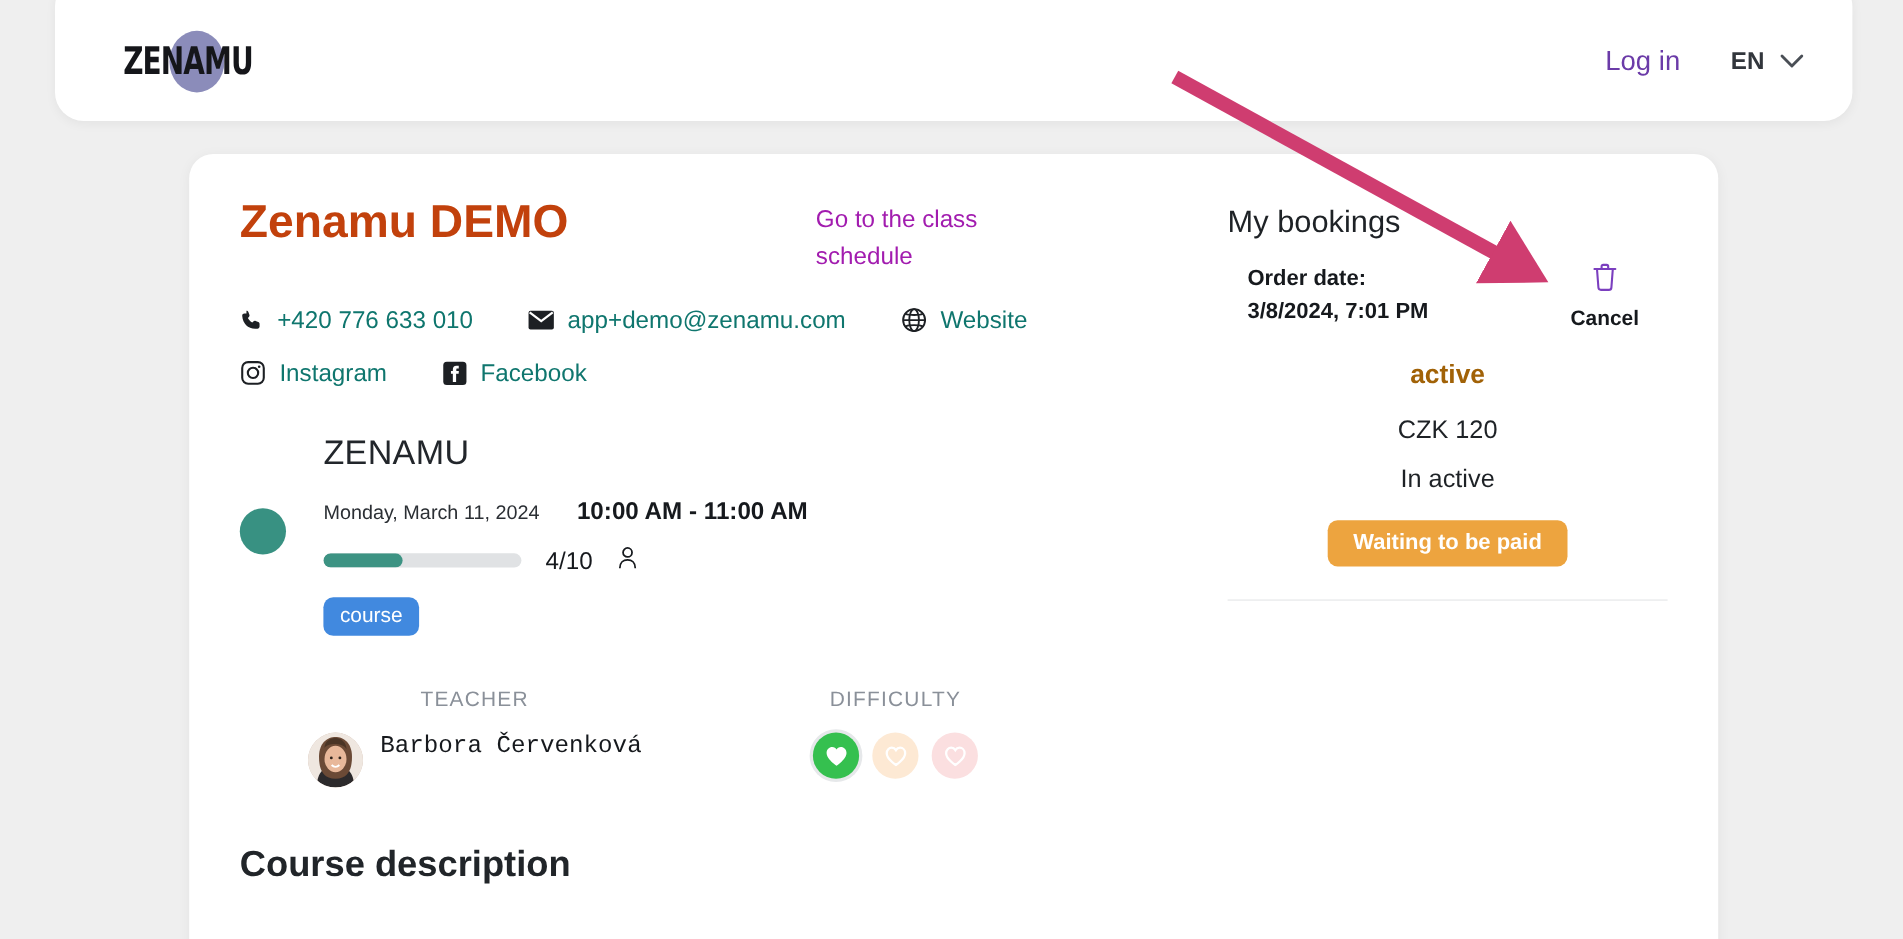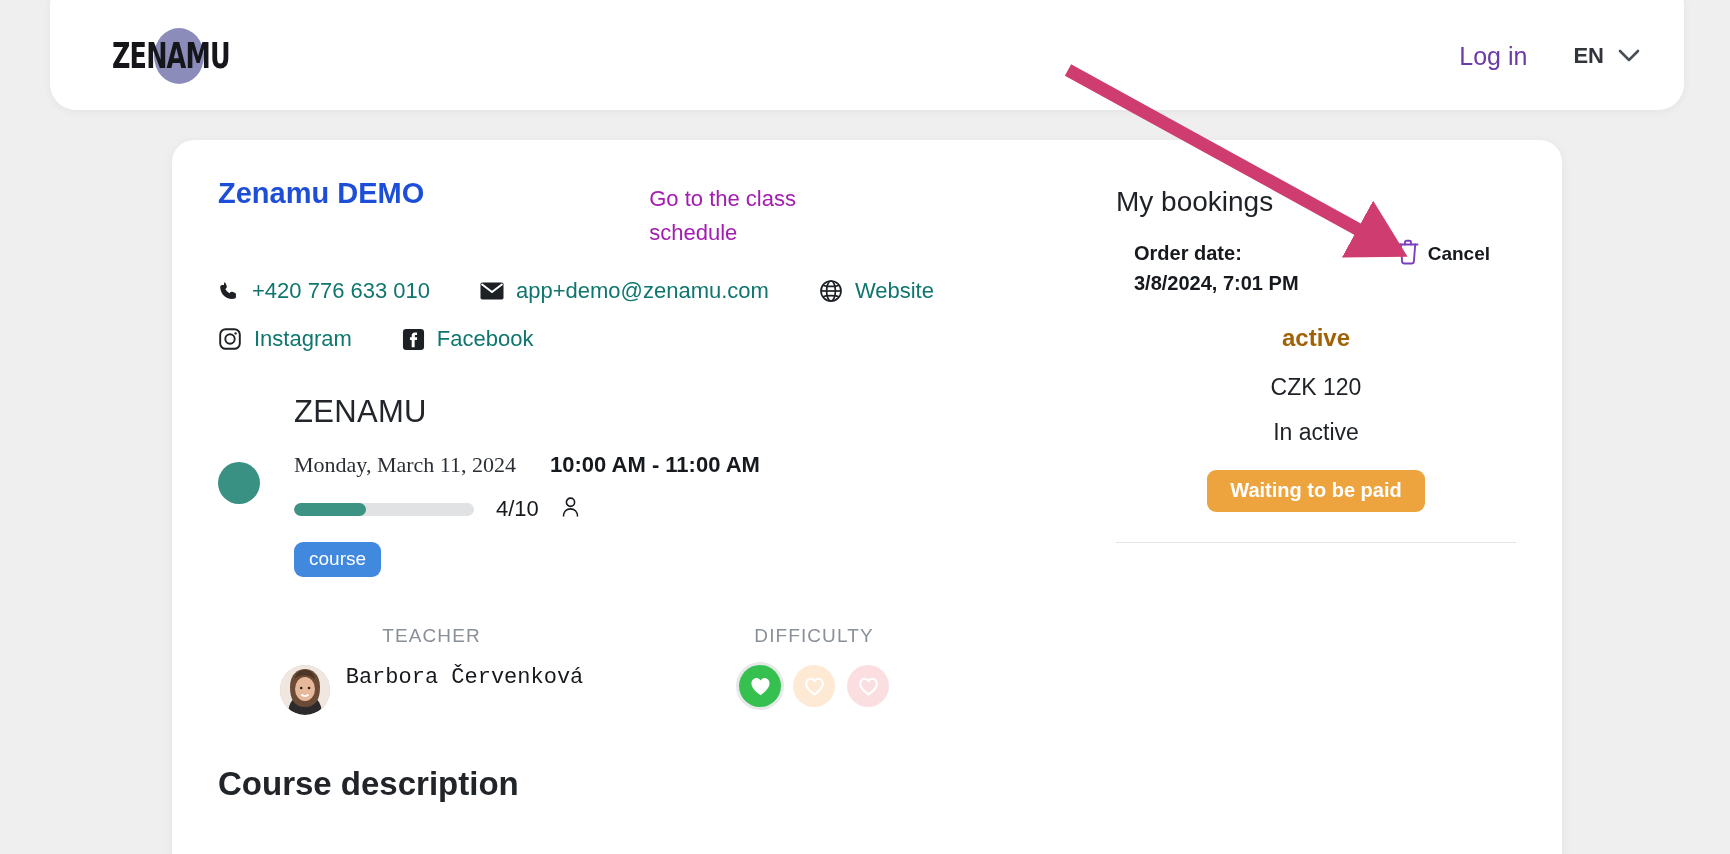--- a/index.html
+++ b/index.html
@@ -78,23 +78,23 @@
     width: 1390px; height: 760px;
     background: #ffffff;
     border-radius: 22px;
     box-shadow: 0 2px 12px rgba(0,0,0,0.05);
     overflow: hidden;
   }
   .content-pad { padding: 38px 46px; position: relative; height: 100%; }
 
   .title-row { display: flex; align-items: flex-start; }
   .venue-title {
-    font-size: 29px;
+    font-size: 42px;
     font-weight: 700;
-    color: #1d4ed8;
+    color: #c2410c;
     margin: 0;
     line-height: 1.1;
     white-space: nowrap;
   }
   .schedule-link {
     margin-left: 225px;
     margin-top: 4px;
     color: #a21caf;
     font-size: 22px;
     line-height: 1.55;
@@ -131,21 +131,21 @@
     background: #389182;
   }
   .class-name {
     font-size: 31px;
     color: #22262b;
     font-weight: 400;
     letter-spacing: 0.3px;
     margin: 0 0 22px 0;
   }
   .class-meta { display: flex; align-items: baseline; gap: 34px; }
-  .class-date { font-size: 22px; color: #2b2f34; font-family: Liberation Serif, serif; }
+  .class-date { font-size: 18px; color: #2b2f34; }
   .class-time { font-size: 22px; color: #16191d; font-weight: 700; }
   .capacity-row { display: flex; align-items: center; gap: 22px; margin-top: 18px; }
   .progress-track {
     width: 180px; height: 13px;
     border-radius: 7px;
     background: #e0e2e4;
     overflow: hidden;
   }
   .progress-fill { height: 100%; background: #3d9383; border-radius: 7px; }
   .capacity-text { font-size: 22px; color: #16191d; font-weight: 400; }
@@ -206,21 +206,21 @@
   .bookings-title {
     font-size: 28px;
     color: #1e2226;
     margin: 8px 0 20px 0;
     font-weight: 400;
   }
   .booking-head { display: flex; align-items: flex-start; }
   .order-block { font-size: 20px; color: #16191d; font-weight: 700; line-height: 1.5; margin-left: 18px; }
   .cancel-block {
     margin-left: auto;
-    display: flex; align-items: center;
+    display: flex; flex-direction: column; align-items: center;
     gap: 8px; cursor: pointer; padding-right: 26px;
   }
   .cancel-label { font-size: 19px; font-weight: 700; color: #16191d; }
   .b-center { text-align: center; margin-top: 26px; }
   .b-status { font-size: 24px; font-weight: 700; color: #a16207; }
   .b-price { font-size: 23px; color: #1e2226; margin-top: 22px; }
   .b-mode { font-size: 23px; color: #1e2226; margin-top: 18px; }
   .pay-badge {
     display: inline-block;
     margin-top: 24px;

